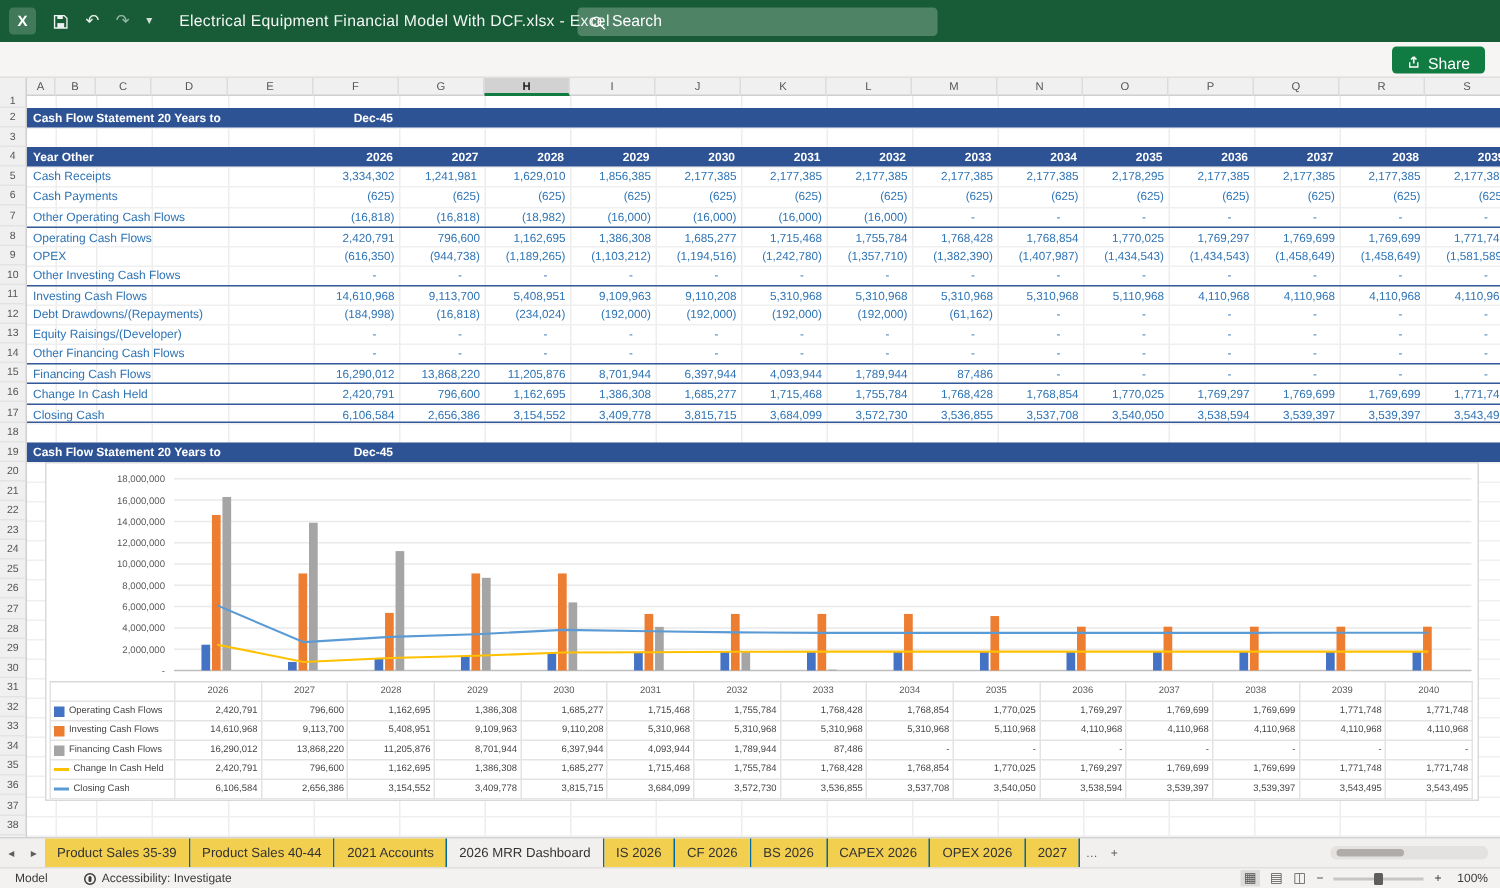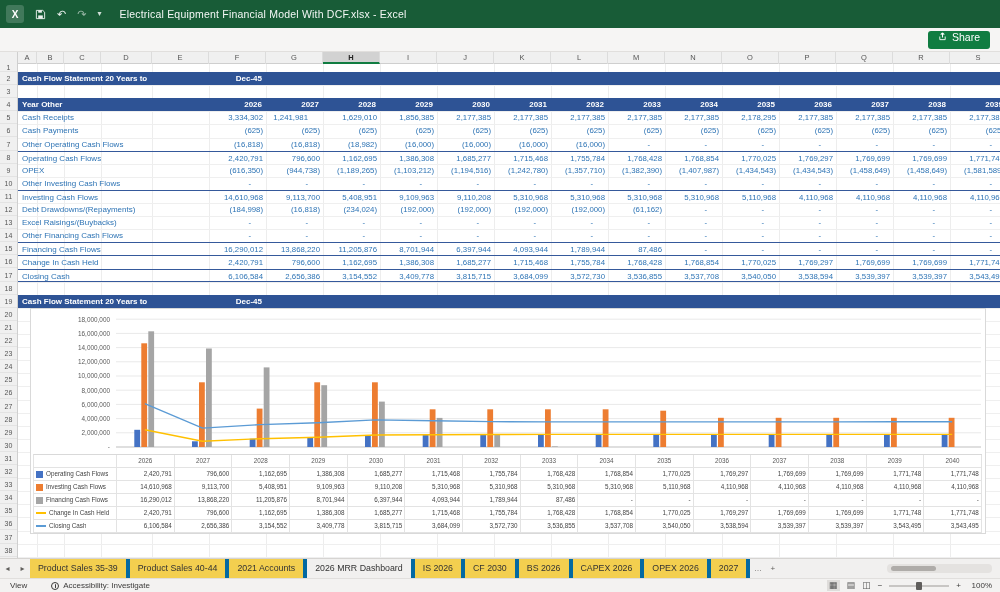--- a/index.html
+++ b/index.html
@@ -18,21 +18,21 @@
   .mag::after{content:"";position:absolute;width:4.5px;height:1.4px;background:#fff;right:-3.4px;bottom:-1.6px;transform:rotate(45deg)}
   .tb-right{position:absolute;right:0;top:0;height:28px;display:flex;align-items:center}
   .avatar{width:17px;height:17px;border-radius:50%;background:#C43E1C;font-size:7.5px;font-weight:bold;display:flex;align-items:center;justify-content:center;margin-right:10px}
   .winbtn{width:22px;height:28px;display:flex;align-items:center;justify-content:center;font-size:10px}
 
   
   .ribbon{position:absolute;top:28px;left:0;right:0;height:24px;background:#F6F5F4;border-bottom:1px solid #E1DFDD;display:flex;align-items:center}
   .ribbon-tabs{display:flex;align-items:center;padding-left:5px}
   .ribbon-tab{padding:3px 9px;font-size:10.5px;color:#323130;border-radius:2px;white-space:nowrap}
   .ribbon-tab.active{background:#fff;box-shadow:0 0 0 1px #C8C6C4 inset}
-  .share-btn{position:absolute;right:10px;top:3px;height:18px;background:var(--accent);color:#fff;border-radius:3px;display:flex;align-items:flex-start;gap:5px;padding:0 10px;font-size:10.5px}
+  .share-btn{position:absolute;right:10px;top:3px;height:18px;background:var(--accent);color:#fff;border-radius:3px;display:flex;align-items:flex-end;gap:5px;padding:0 10px;font-size:10.5px}
 
   
   .col-headers{position:absolute;top:52px;left:0;right:0;height:12px;background:#F0F0F0;border-bottom:1px solid #CFCFCF}
   .corner{position:absolute;left:0;top:0;width:18px;height:12px;border-right:1px solid #CFCFCF;background:#F0F0F0}
   .col-h{position:absolute;top:0;height:12px;font-size:7.5px;color:#555;text-align:center;line-height:12px;border-right:1px solid #DCDCDC}
   .col-h.sel{background:#D2D2D2;border-bottom:2px solid var(--accent);color:#222;font-weight:bold}
   .row-headers{position:absolute;top:64px;left:0;width:18px;bottom:34px;background:#F0F0F0;border-right:1px solid #CFCFCF;overflow:hidden}
   .row-h{position:absolute;left:0;width:17px;font-size:7px;color:#555;text-align:center;border-bottom:1px solid #E3E3E3;overflow:hidden}
 
   
@@ -56,21 +56,21 @@
   .ct-head{text-align:center;color:#595959}
   .ct-val{text-align:right}
   .ct-leg{display:flex;align-items:center;gap:3px}
   .sw-bar{width:7px;height:7px;flex:0 0 auto}
   .sw-line{width:10px;height:2px;flex:0 0 auto}
 
   
   .sheetbar{position:absolute;left:0;right:0;bottom:14px;height:20px;background:#F1F0EF;border-top:1px solid #D6D4D2;display:flex;align-items:stretch}
   .nav{width:15px;display:flex;align-items:center;justify-content:center;font-size:8px;color:#605E5C}
   .tabs{display:flex;align-items:stretch}
-  .sheet-tab{padding:0 8px;font-size:8.8px;line-height:18px;color:#333;border-right:4px solid #0369a1;white-space:nowrap}
+  .sheet-tab{padding:0 8px;font-size:8.8px;line-height:18px;color:#333;border-right:1px solid #0369a1;white-space:nowrap}
   .sheet-tab.ytab{background:var(--tabYellow)}
   .sheet-tab.active{background:#fff;color:#1E6B43;font-weight:bold;box-shadow:inset 0 -2px 0 var(--accent)}
   .hscroll{margin-left:auto;align-self:center;width:105px;height:9px;background:#E4E2E0;border-radius:4px;margin-right:8px;position:relative}
   .hthumb{position:absolute;left:4px;top:2px;width:45px;height:5px;background:#AFACA9;border-radius:3px}
 
   
   .statusbar{position:absolute;left:0;right:0;bottom:0;height:14px;background:#F3F2F1;border-top:1px solid #E1DFDD;display:flex;align-items:center;font-size:8px;color:#3B3A39}
   .ready{margin-left:10px}
   .acc{margin-left:24px;display:flex;align-items:center;gap:4px}
   .accicon{width:8px;height:8px;border:1px solid #3B3A39;border-radius:50%;position:relative;flex:0 0 auto}
@@ -93,20 +93,24 @@
       <svg width="11" height="11" viewBox="0 0 12 12">
           <path d="M1.5 1.5h7l2 2v7h-9z" fill="none" stroke="#fff" stroke-width="1"></path>
           <rect x="3.5" y="7" width="5" height="3.5" fill="#fff"></rect>
           <rect x="3.5" y="1.5" width="4" height="2.5" fill="#fff"></rect>
         </svg>
     </span>
     <span class="tb-icon">↶</span>
     <span class="tb-icon" style="opacity:.55">↷</span>
     <span class="tb-icon small">▾</span>
     <span class="tb-title">Electrical Equipment  Financial Model With DCF.xlsx  -  Excel</span>
+    <div class="search">
+      <span class="mag"></span>
+      <span>Search</span>
+    </div>
   </div>
 
   <div class="ribbon">
     <div class="share-btn">
       <span>
         <svg width="9" height="9" viewBox="0 0 10 10">
             <path d="M5 6V1M5 1L3 3M5 1l2 2" stroke="#fff" stroke-width="1.2" fill="none"></path>
             <path d="M2 5v3.5h6V5" stroke="#fff" stroke-width="1" fill="none"></path>
           </svg>
       </span>
@@ -257,21 +261,21 @@
         <div class="bcell" style="left: 647px;">2034</div>
         <div class="bcell" style="left: 704px;">2035</div>
         <div class="bcell" style="left: 761px;">2036</div>
         <div class="bcell" style="left: 818px;">2037</div>
         <div class="bcell" style="left: 875px;">2038</div>
         <div class="bcell" style="left: 932px;">2039</div>
       </div>
       <div class="grow" style="top: 47.3px;">
         <div class="rlabel">Cash Receipts</div>
         <div class="vcell" style="left: 191px;">3,334,302</div>
-        <div class="vcell" style="left: 236px;">1,241,981</div>
+        <div class="vcell" style="left: 246px;">1,241,981</div>
         <div class="vcell" style="left: 305px;">1,629,010</div>
         <div class="vcell" style="left: 362px;">1,856,385</div>
         <div class="vcell" style="left: 419px;">2,177,385</div>
         <div class="vcell" style="left: 476px;">2,177,385</div>
         <div class="vcell" style="left: 533px;">2,177,385</div>
         <div class="vcell" style="left: 590px;">2,177,385</div>
         <div class="vcell" style="left: 647px;">2,177,385</div>
         <div class="vcell" style="left: 704px;">2,178,295</div>
         <div class="vcell" style="left: 761px;">2,177,385</div>
         <div class="vcell" style="left: 818px;">2,177,385</div>
@@ -391,21 +395,21 @@
         <div class="vcell" style="left: 533px;">(192,000)</div>
         <div class="vcell" style="left: 590px;">(61,162)</div>
         <div class="vcell dash" style="left: 647px;">-</div>
         <div class="vcell dash" style="left: 704px;">-</div>
         <div class="vcell dash" style="left: 761px;">-</div>
         <div class="vcell dash" style="left: 818px;">-</div>
         <div class="vcell dash" style="left: 875px;">-</div>
         <div class="vcell dash" style="left: 932px;">-</div>
       </div>
       <div class="grow" style="top: 152.1px;">
-        <div class="rlabel">Excel Raisings/(Buybacks)</div>
+        <div class="rlabel">Equity Raisings/(Developer)</div>
         <div class="vcell dash" style="left: 191px;">-</div>
         <div class="vcell dash" style="left: 248px;">-</div>
         <div class="vcell dash" style="left: 305px;">-</div>
         <div class="vcell dash" style="left: 362px;">-</div>
         <div class="vcell dash" style="left: 419px;">-</div>
         <div class="vcell dash" style="left: 476px;">-</div>
         <div class="vcell dash" style="left: 533px;">-</div>
         <div class="vcell dash" style="left: 590px;">-</div>
         <div class="vcell dash" style="left: 647px;">-</div>
         <div class="vcell dash" style="left: 704px;">-</div>
@@ -663,35 +667,35 @@
 
   <div class="sheetbar">
     <span class="nav">◂</span>
     <span class="nav">▸</span>
     <div class="tabs">
         <div class="sheet-tab ytab">Product Sales 35-39</div>
         <div class="sheet-tab ytab">Product Sales 40-44</div>
         <div class="sheet-tab ytab">2021 Accounts</div>
         <div class="sheet-tab">2026 MRR Dashboard</div>
         <div class="sheet-tab ytab">IS 2026</div>
-        <div class="sheet-tab ytab">CF 2030</div>
+        <div class="sheet-tab ytab">CF 2026</div>
         <div class="sheet-tab ytab">BS 2026</div>
         <div class="sheet-tab ytab">CAPEX 2026</div>
         <div class="sheet-tab ytab">OPEX 2026</div>
         <div class="sheet-tab ytab">2027</div>
       </div>
     <span class="nav">…</span>
     <span class="nav">+</span>
     <div class="hscroll">
         <div class="hthumb"></div>
       </div>
   </div>
 
   <div class="statusbar">
-    <span class="ready">View</span>
+    <span class="ready">Model</span>
     <span class="acc">
       <span class="accicon"></span>
       <span>Accessibility: Investigate</span>
     </span>
     <div class="sb-right">
       <span class="viewicon active">▦</span>
       <span class="viewicon">▤</span>
       <span class="viewicon">◫</span>
       <span>−</span>
       <div class="zoomtrack">

